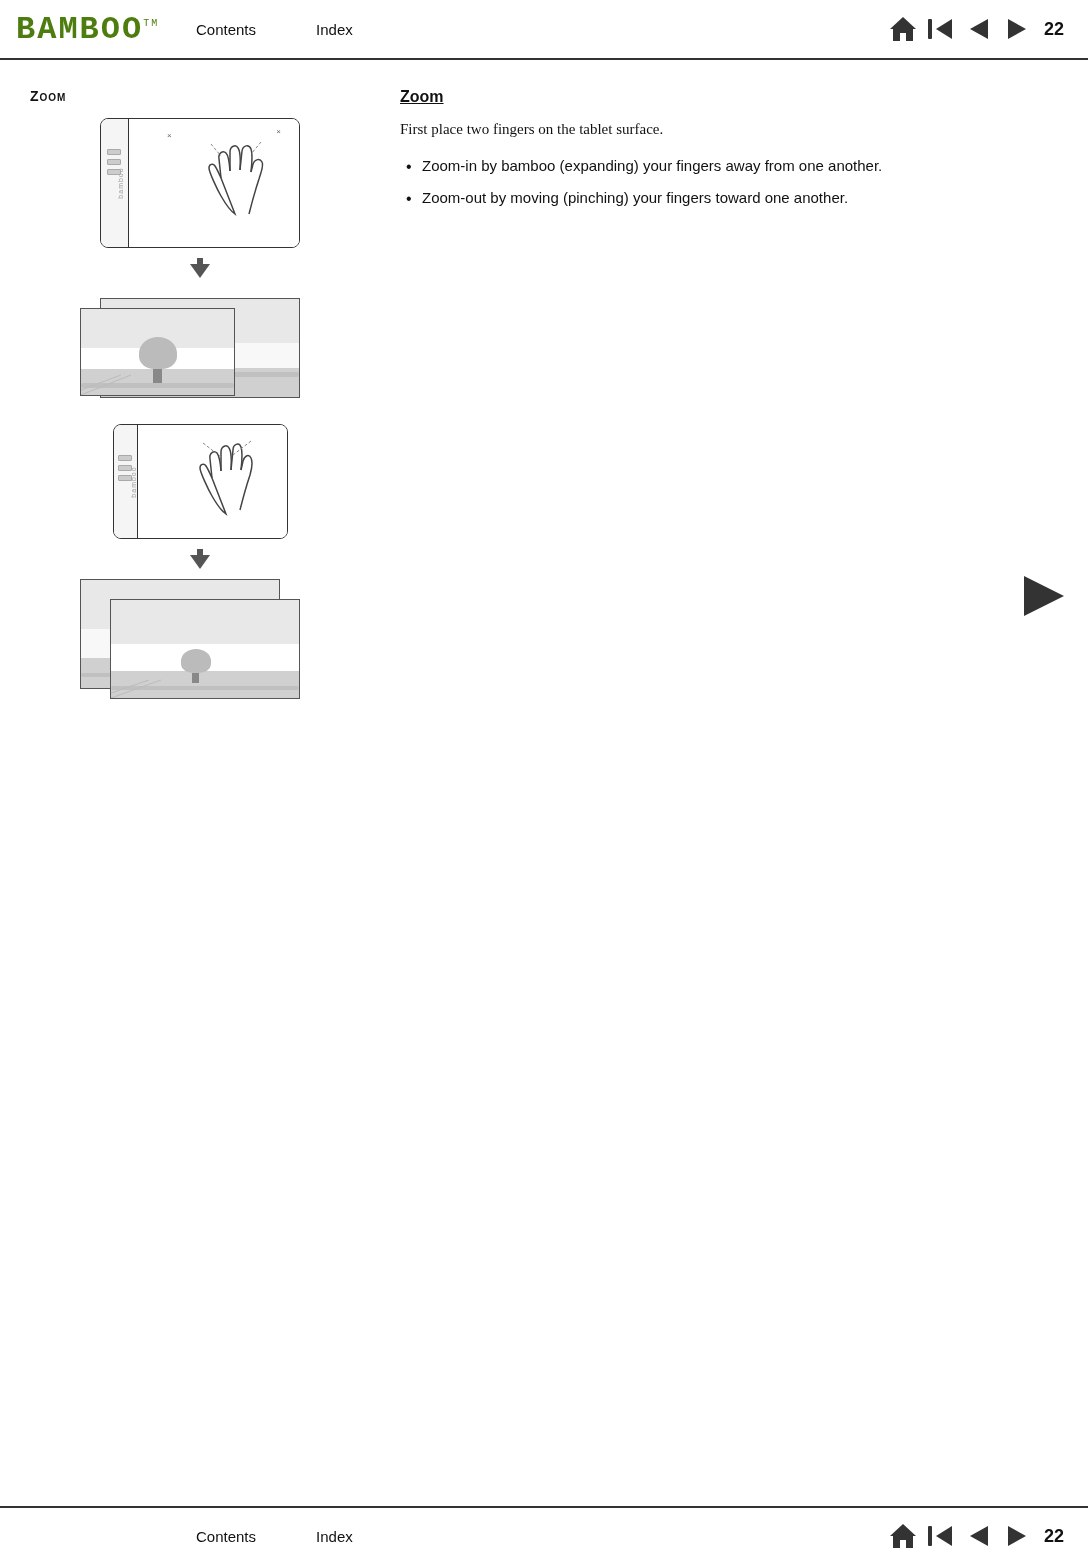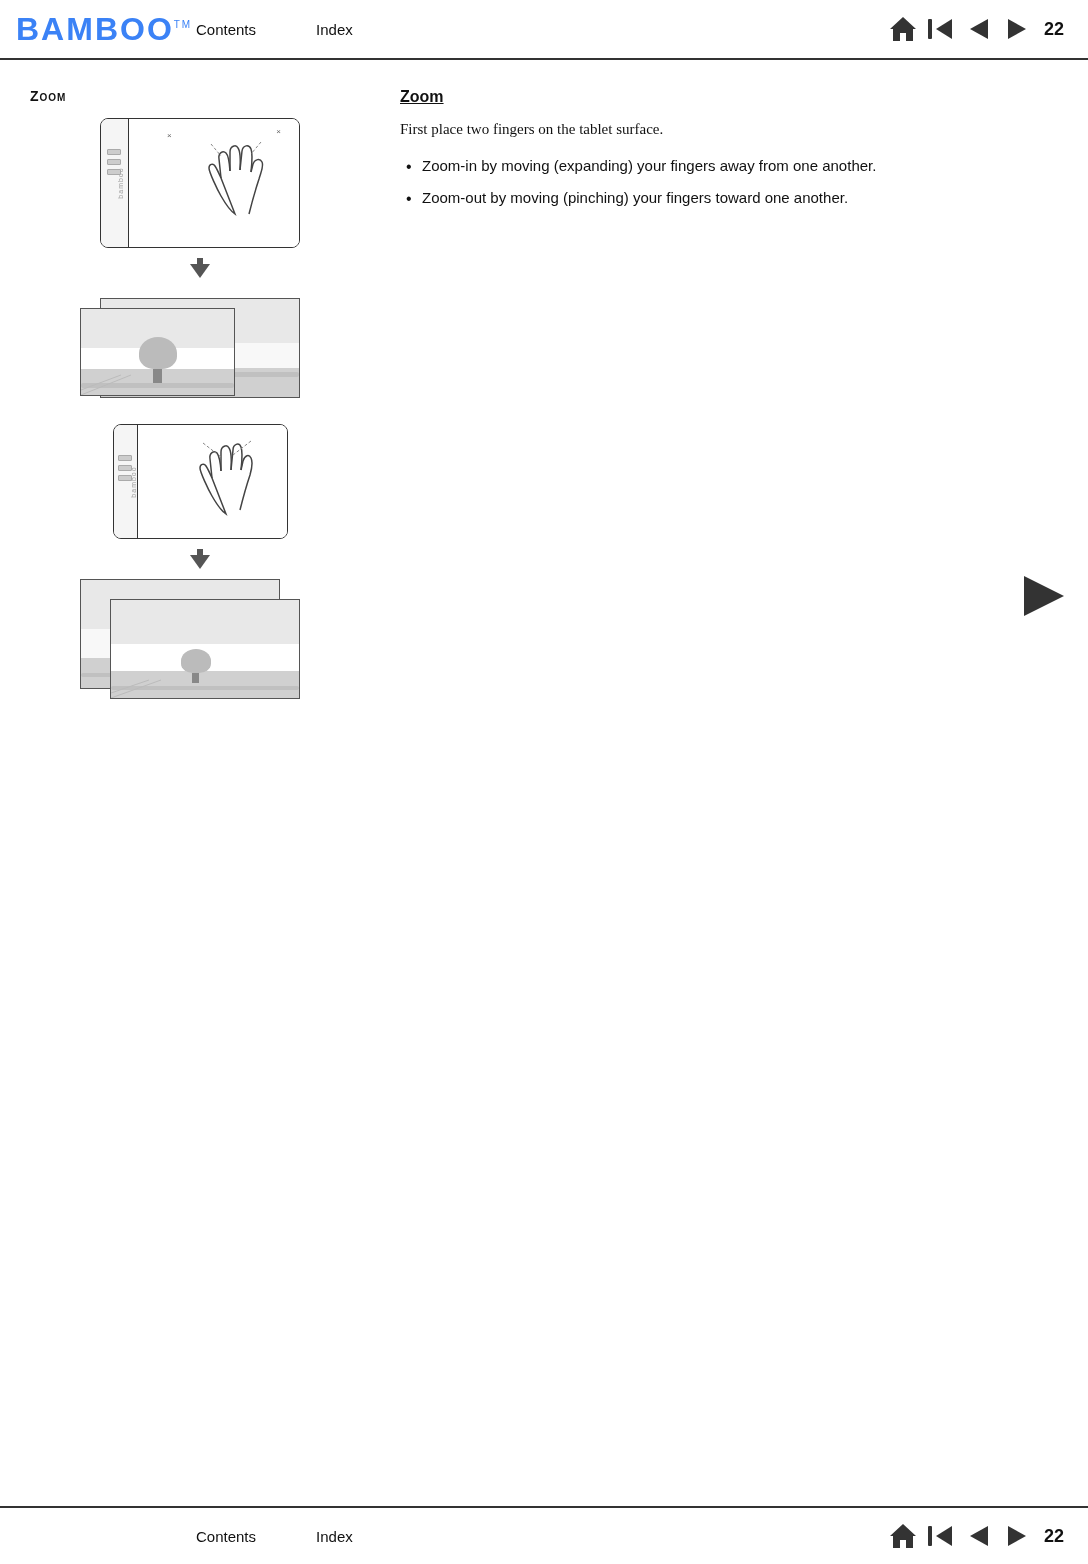--- a/index.html
+++ b/index.html
@@ -22,22 +22,22 @@
       height: 60px;
       background: #fff;
     }
     .logo-area {
       width: 160px;
     }
     .logo-text {
       font-size: 32px;
       font-weight: 900;
       letter-spacing: 2px;
-      color: #3b82f6;
-      font-family: Liberation Sans, sans-serif;
+      color: #4d7c0f;
+      font-family: Liberation Mono, monospace;
     }
     .logo-tm {
       font-size: 10px;
       vertical-align: super;
       font-weight: normal;
     }
     .nav-links {
       display: flex;
       gap: 60px;
       flex: 1;
@@ -532,21 +532,21 @@
           </svg>
         </div>
       </div>
     </div>
   </div>
 
   <div class="right-col">
     <div class="section-heading">Zoom</div>
     <p class="intro-text">First place two fingers on the tablet surface.</p>
     <ul class="bullet-list">
-      <li>Zoom-in by moving (expanding) your fingers away from one another.</li>
+      <li>Zoom-in by bamboo (expanding) your fingers away from one another.</li>
       <li>Zoom-out by moving (pinching) your fingers toward one another.</li>
     </ul>
   </div>
 </div>
 
 <div style="position:absolute;right:18px;top:570px;">
   <svg width="52" height="52" viewBox="0 0 52 52" fill="#333">
     <polygon points="6,6 46,26 6,46"></polygon>
   </svg>
 </div>

